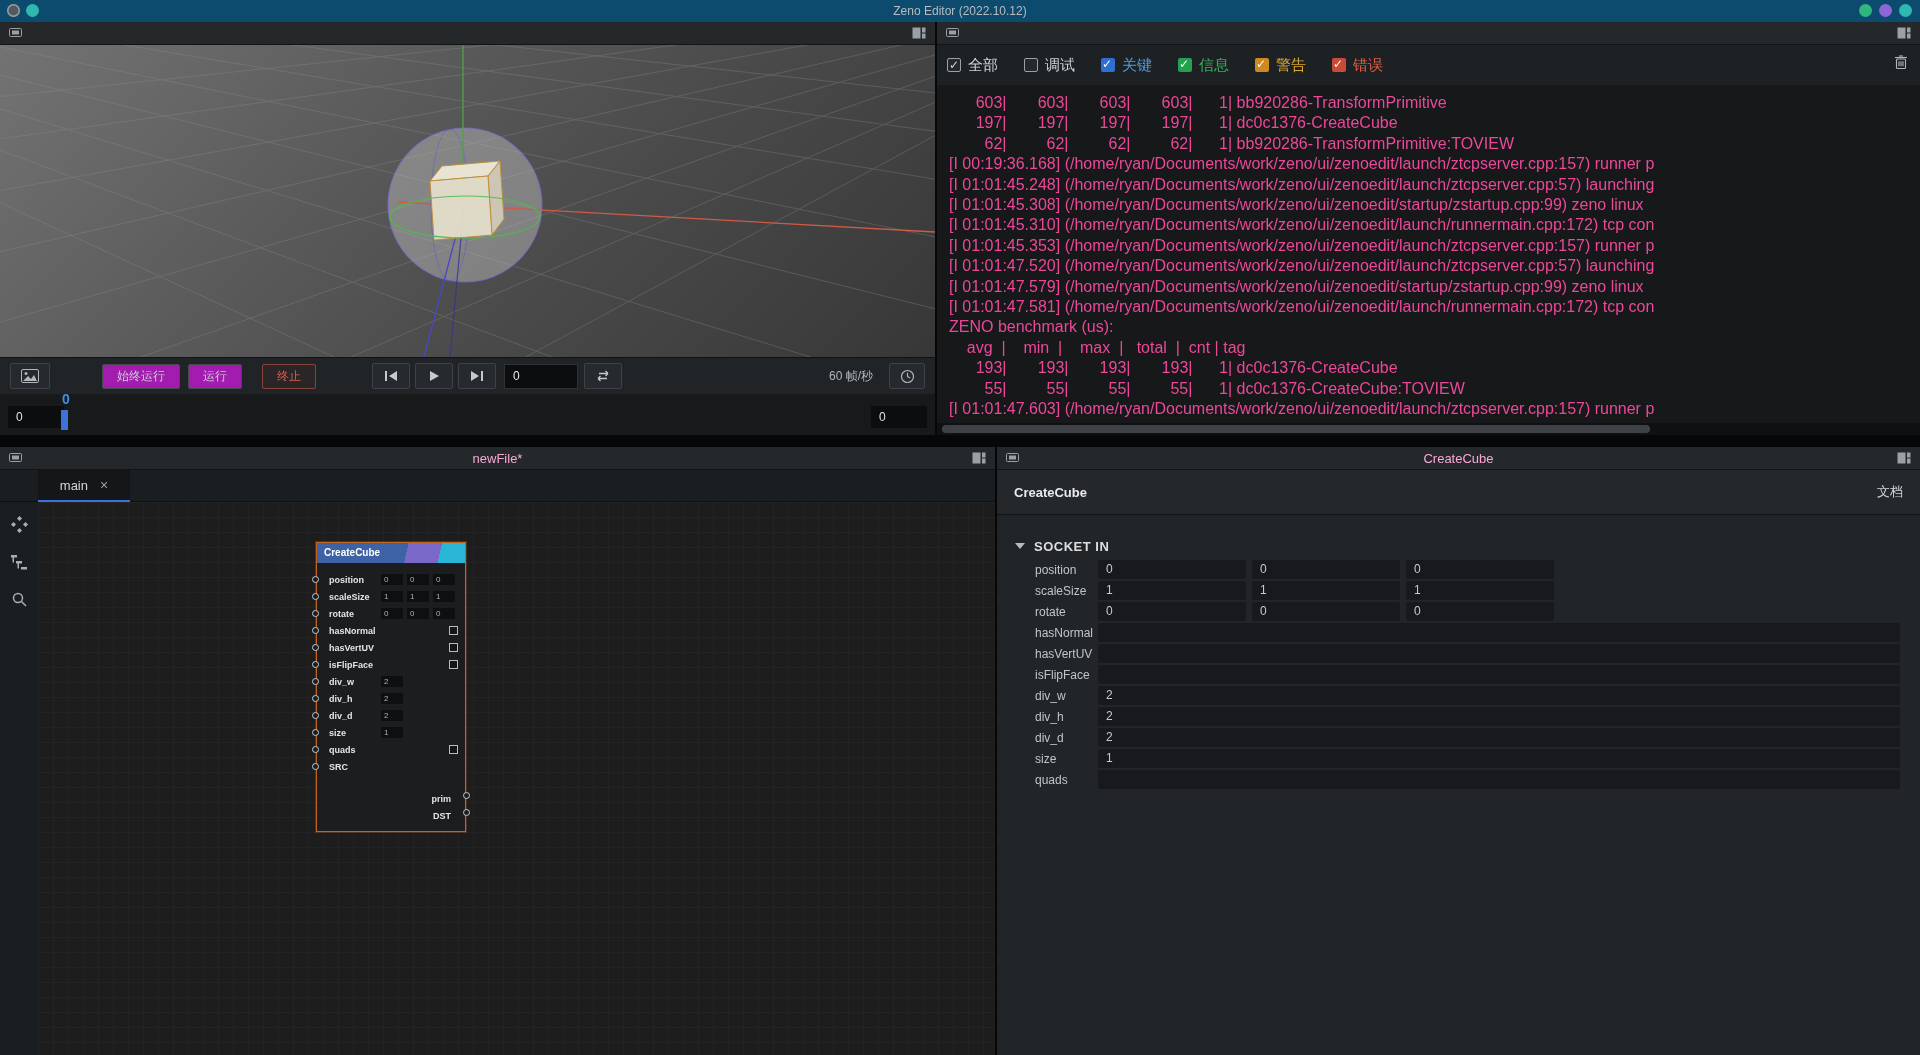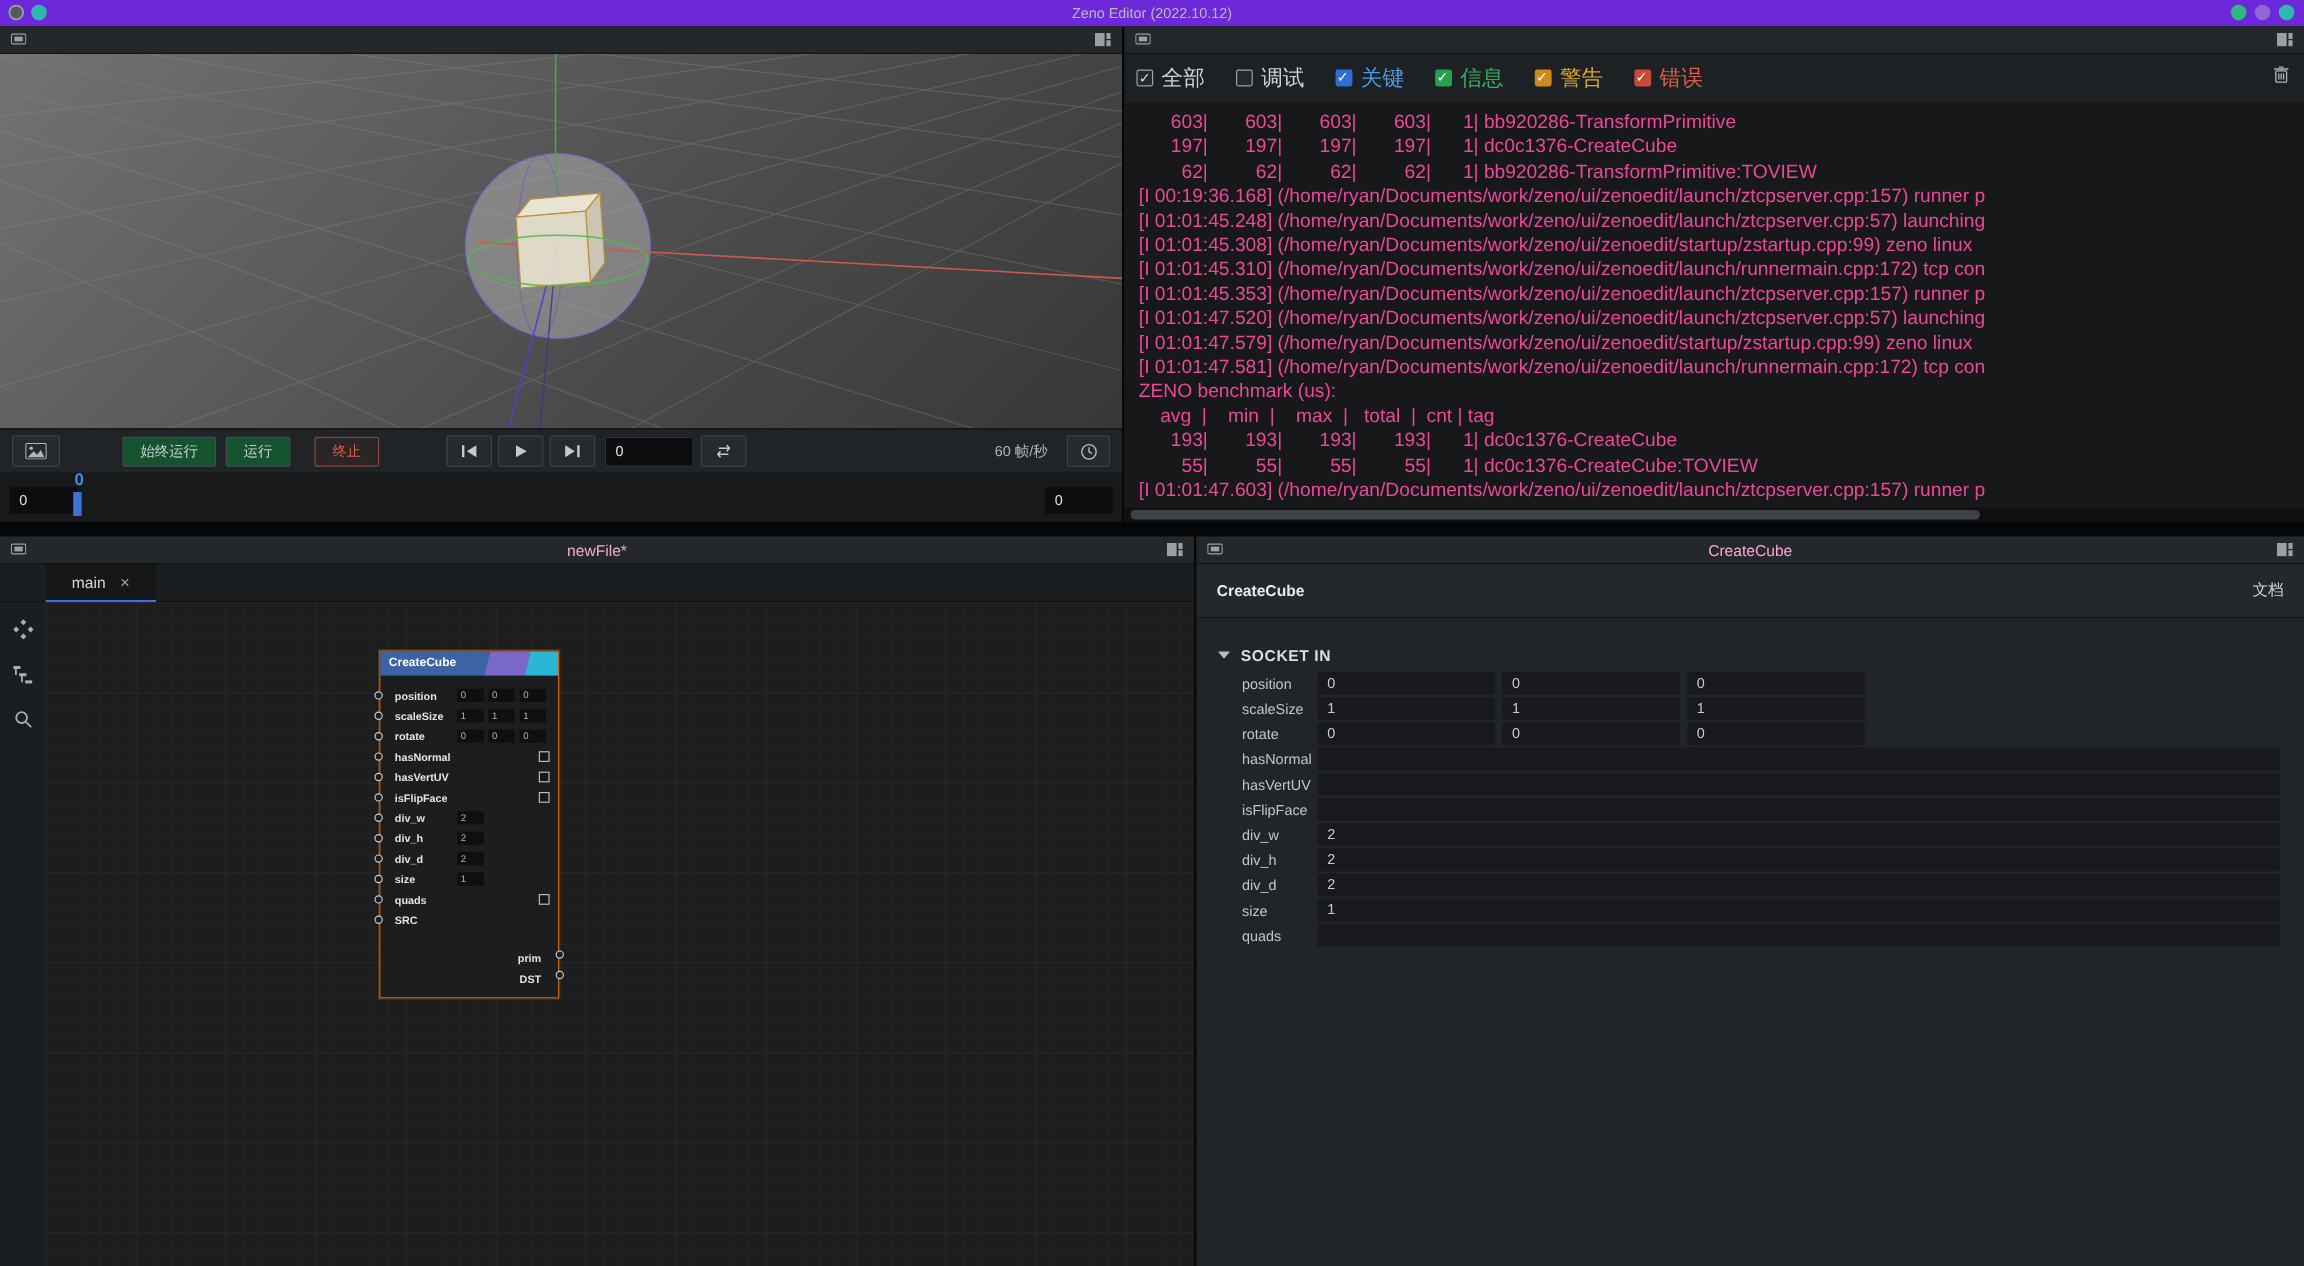--- a/index.html
+++ b/index.html
@@ -1,21 +1,21 @@
 <!DOCTYPE html>
 <html><head>
 <meta charset="utf-8">
 <style>
   * { box-sizing: border-box; margin:0; padding:0; }
   html,body { background:#000; }
   #root { position:relative; width:1920px; height:1055px; background:#060708;
           font-family:"Liberation Sans","DejaVu Sans",sans-serif; overflow:hidden; color:#c6cacd; }
 
   
-  .titlebar { position:absolute; left:0; top:0; width:1920px; height:22px; background:#6d28d9;
+  .titlebar { position:absolute; left:0; top:0; width:1920px; height:22px; background:#0c4a6e;
               display:flex; align-items:center; justify-content:center; font-size:12px; color:#b8bcc0; }
   .win-dots-left { position:absolute; left:7px; top:4px; display:flex; gap:6px; }
   .win-dots-right { position:absolute; right:8px; top:4px; display:flex; gap:7px; }
   .dot { width:13px; height:13px; border-radius:50%; }
   .dot-gray { background:#55595d; box-shadow:inset 0 0 0 1.5px #9aa0a5; }
   .dot-teal { background:#2fb8b0; }
   .dot-green { background:#2fb87e; }
   .dot-purple { background:#8f66d6; }
 
   
@@ -28,21 +28,21 @@
 
   
   #viewport-panel { left:0; top:22px; width:935px; height:413px; }
   .vp3d { position:absolute; left:0; top:23px; width:935px; height:312px;
           background:linear-gradient(135deg,#737373 0%,#606060 28%,#4a4a4a 62%,#373737 100%); }
   .vp-toolbar { position:absolute; left:0; top:335px; width:935px; height:37px; background:#202427;
                 border-top:1px solid #101214; display:flex; align-items:center; }
   .tb-btn { height:26px; background:#26292d; border:1px solid #3e4246; border-radius:2px;
             display:flex; align-items:center; justify-content:center; }
   .btn-image { width:40px; margin-left:10px; }
-  .tb-text-btn { height:25px; padding:0 14px; background:#14532d; border:1px solid #474b4f; border-radius:2px;
+  .tb-text-btn { height:25px; padding:0 14px; background:#a21caf; border:1px solid #474b4f; border-radius:2px;
                  color:#c9cdd1; font-size:12px; display:flex; align-items:center; }
   .btn-alwaysrun { margin-left:52px; }
   .btn-run { margin-left:8px; }
   .btn-kill { margin-left:20px; color:#e05a45; border-color:#87453a; background:#2a2628; }
   .btn-skipback { width:38px; margin-left:56px; }
   .btn-play { width:38px; margin-left:5px; }
   .btn-skipfwd { width:38px; margin-left:5px; }
   .frame-input { width:74px; height:25px; margin-left:8px; background:#0c0d0e; border:1px solid #2e3236;
                  color:#e8eaec; font-size:12px; padding:0 8px; font-family:inherit; }
   .btn-loop { width:38px; margin-left:6px; }
@@ -55,21 +55,21 @@
                font-size:12px; line-height:22px; padding-left:8px; top:12px; }
   .frame-box.left { left:8px; }
   .frame-box.right { right:8px; }
   .cursor-label { position:absolute; left:62px; top:-3px; color:#3f8ee8; font-weight:bold; font-size:14px; }
   .cursor-bar { position:absolute; left:61px; top:16px; width:7px; height:20px; background:#3f72d8; }
 
   
   #log-panel { left:937px; top:22px; width:983px; height:413px; }
   .log-filters { position:absolute; left:0; top:23px; right:0; height:40px; background:#1e2124;
                  display:flex; align-items:center; padding-left:10px; }
-  .flt { display:flex; align-items:center; gap:7px; margin-right:26px; font-size:18px; }
+  .flt { display:flex; align-items:center; gap:7px; margin-right:26px; font-size:15px; }
   .ckbox { width:14px; height:14px; border-radius:2px; position:relative; }
   .ckbox.checked::after { content:"\2713"; position:absolute; left:1px; top:-1px; font-size:12px; color:#fff; }
   .ck-plain { border:1px solid #9ba0a4; background:#26292c; }
   .ck-plain.checked::after { color:#d6dade; }
   .ck-key { background:#2f6fd4; }
   .ck-info { background:#23a14e; }
   .ck-warn { background:#cf8a1f; }
   .ck-err { background:#c94a36; }
   .fl-plain { color:#cfd3d6; }
   .fl-key { color:#4f9ce4; }

